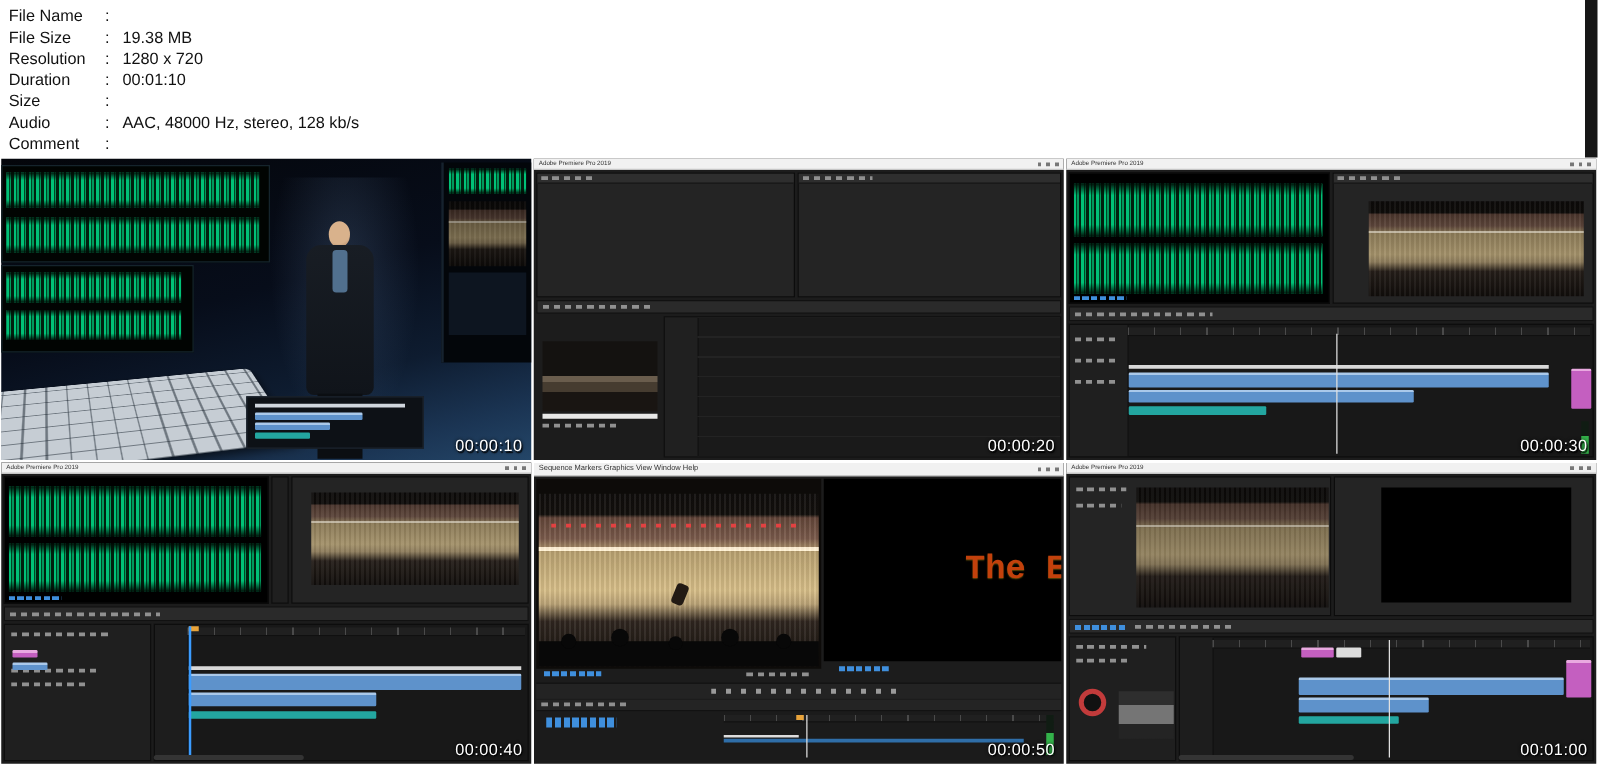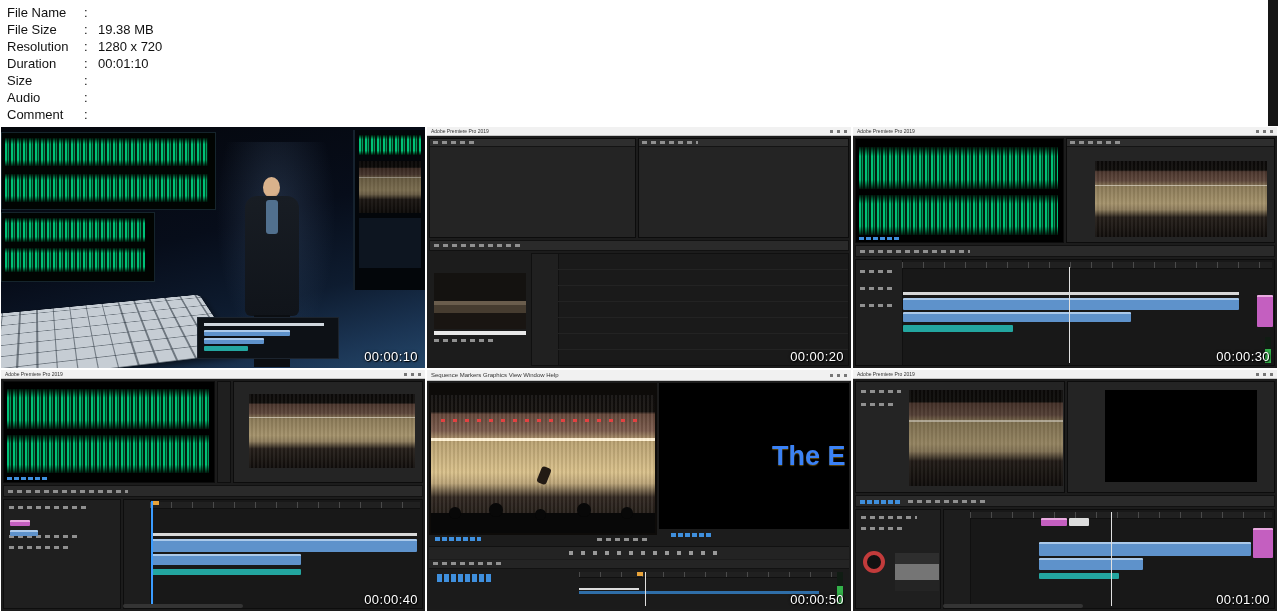--- a/index.html
+++ b/index.html
@@ -49,22 +49,22 @@
   .ruler{background:#202020;border-bottom:1px solid #101010;background-image:repeating-linear-gradient(90deg,#4a4a4a 0 1px,transparent 1px 21px)}
   .clip{border-radius:1px}
   .blue{background:linear-gradient(180deg,#aac9ea 0 2px,#5e92cb 2px 100%)}
   .teal{background:#23a6a0}
   .pink{background:linear-gradient(180deg,#e9a9e0 0 2px,#c45fc0 2px 100%)}
   .ph{background:#e0e0e0;width:1px}
   .meter{background:linear-gradient(0deg,#33b24a 0 55%,#101c13 55%)}
   .t1{background:linear-gradient(165deg,#04060b 0%,#070d1a 45%,#0e1c30 70%,#1b3554 88%,#244668 100%)}
   .t2,.t3,.t4,.t5,.t6{background:#1c1c1c}
   .goldtitle{
-    position:absolute;font-family:Liberation Sans, sans-serif;font-weight:bold;
-    color:#3b82f6;white-space:nowrap;text-shadow:0 1px 1px #5a4408;
+    position:absolute;font-family:Liberation Mono, monospace;font-weight:bold;
+    color:#c2410c;white-space:nowrap;text-shadow:0 1px 1px #5a4408;
   }
 </style>
 </head>
 <body>
 
 <div>
 
   <div class="header">
     <div class="hrow">
         <span class="hl">File Name</span>
@@ -85,20 +85,21 @@
         <span class="hc">:</span>
         <span class="hv">00:01:10</span>
       </div>
     <div class="hrow">
         <span class="hl">Size</span>
         <span class="hc">:</span>
       </div>
     <div class="hrow">
         <span class="hl">Audio</span>
         <span class="hc">:</span>
+        <span class="hv">AAC, 48000 Hz, stereo, 128 kb/s</span>
       </div>
     <div class="hrow">
         <span class="hl">Comment</span>
         <span class="hc">:</span>
         <span class="hv"></span>
       </div>
   </div>
   <div class="topstrip"></div>
 
   <div class="grid">

